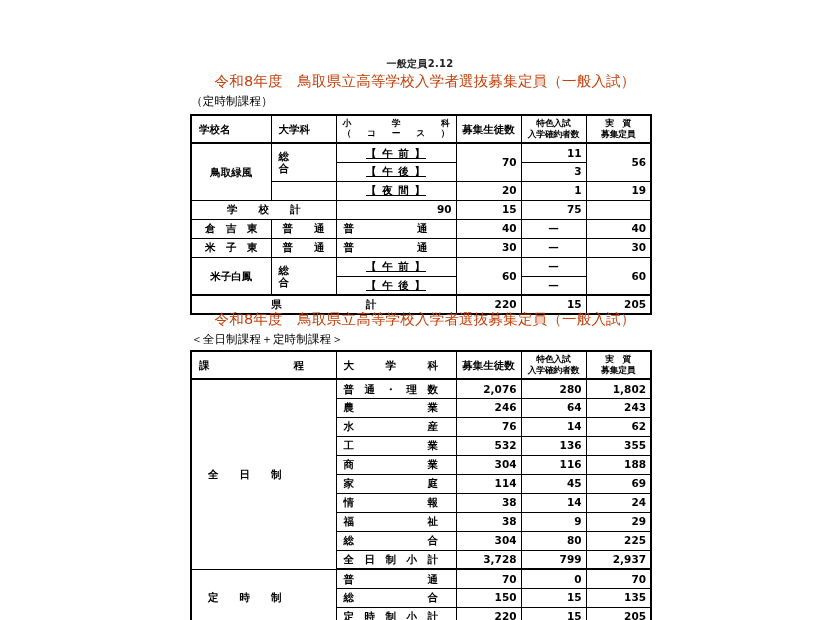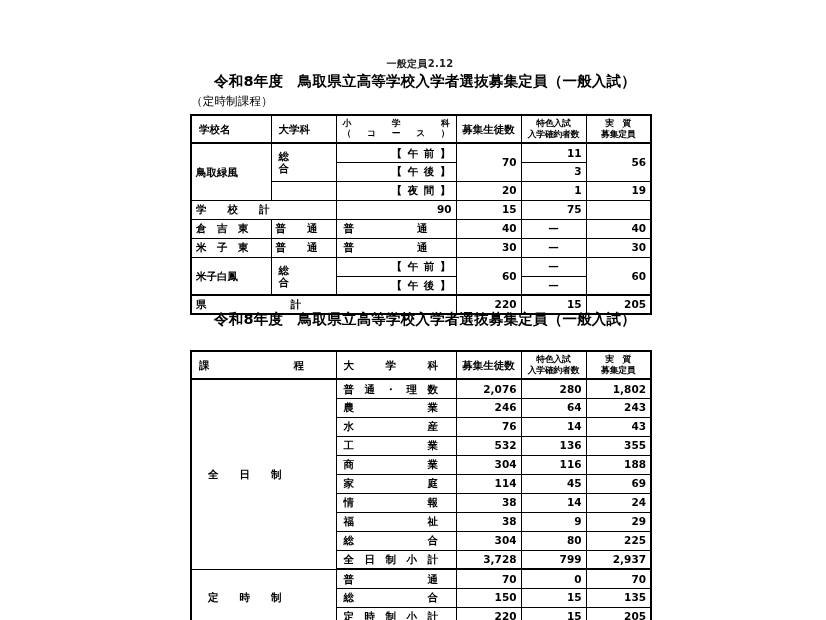--- a/index.html
+++ b/index.html
@@ -10,22 +10,22 @@
   }
   .page{position:absolute;left:0;top:0;width:826px;height:620px;margin-top:46px;}
 
   
   .doc-code{
     position:absolute;left:190px;top:11px;width:460px;
     text-align:center;font-size:10px;font-weight:700;color:#222;
     letter-spacing:.3px;
   }
   .main-title{
-    font-size:14.5px;font-weight:700;text-align:center;
-    letter-spacing:.2px;color:#000000;white-space:nowrap;
+    font-size:14.5px;font-weight:400;text-align:center;
+    letter-spacing:.2px;color:#c2410c;white-space:nowrap;
   }
   .sub-title{
     font-size:11.5px;font-weight:400;color:#000;letter-spacing:.2px;
   }
 
   #t1-title{position:absolute;left:190px;top:26px;width:470px;}
   #t1-sub{position:absolute;left:191px;top:48px;}
   #t2-title{position:absolute;left:190px;top:264px;width:470px;}
   #t2-sub{position:absolute;left:191px;top:286px;}
 
@@ -45,34 +45,34 @@
     font-family:"DejaVu Sans","Liberation Sans",sans-serif;
   }
   
   .tbl{border:2.5px solid #000;}
   .tbl tr:first-child td{border-top:none;}
 
   .hdr td{height:28px;text-align:center;border-bottom:2.5px solid #000;}
   .hdr .two-line{font-size:8.8px;line-height:1.25;letter-spacing:-.2px;}
 
   .num{text-align:right;padding-right:6px;font-size:10.5px;}
-  .ctr{}
+  .ctr{text-align:center;}
   .dash{text-align:center;font-size:10.5px;}
 
   
   .spread{
     display:flex;justify-content:space-between;align-items:center;
     width:100%;padding:0 3px;box-sizing:border-box;
   }
   .spread.tight{padding:0 2px;}
   .spread span{display:inline-block;}
   .thickbottom{border-bottom:2.5px solid #000 !important;}
   .thicktop{border-top:2.5px solid #000 !important;}
 
-  .bracket{text-align:right;font-size:10px;letter-spacing:1px;}
+  .bracket{text-align:center;font-size:10px;letter-spacing:1px;text-decoration:underline;}
 
   
   .logo{
     position:absolute;left:538px;top:585px;width:120px;height:26px;
   }
   .logo-text{
     font-family:"DejaVu Sans","Liberation Sans",sans-serif;
     font-weight:700;font-size:21px;color:#7a7a7a;letter-spacing:-.6px;
     position:absolute;left:0;top:0;
   }
@@ -218,20 +218,21 @@
       <tr>
         <td colspan="3" class="ctr thicktop">県　　　　　　　　計</td>
         <td class="num thicktop">220</td>
         <td class="num thicktop">15</td>
         <td class="num thicktop">205</td>
       </tr>
     </tbody>
   </table>
 
   <div class="main-title" id="t2-title">令和8年度　鳥取県立高等学校入学者選抜募集定員（一般入試）</div>
+  <div class="sub-title" id="t2-sub">＜全日制課程＋定時制課程＞</div>
 
   <table class="tbl" id="table2">
     <colgroup>
       <col style="width:145px">
         <col style="width:120px">
       <col style="width:65px">
         <col style="width:65px">
         <col style="width:65px">
     </colgroup>
     <tbody>
@@ -283,21 +284,21 @@
         <td class="num">243</td>
       </tr>
       <tr>
         <td>
             <span class="spread">
               <span>水　　　　　　　産</span>
             </span>
           </td>
         <td class="num">76</td>
         <td class="num">14</td>
-        <td class="num">43</td>
+        <td class="num">62</td>
       </tr>
       <tr>
         <td>
             <span class="spread">
               <span>工　　　　　　　業</span>
             </span>
           </td>
         <td class="num">532</td>
         <td class="num">136</td>
         <td class="num">355</td>

